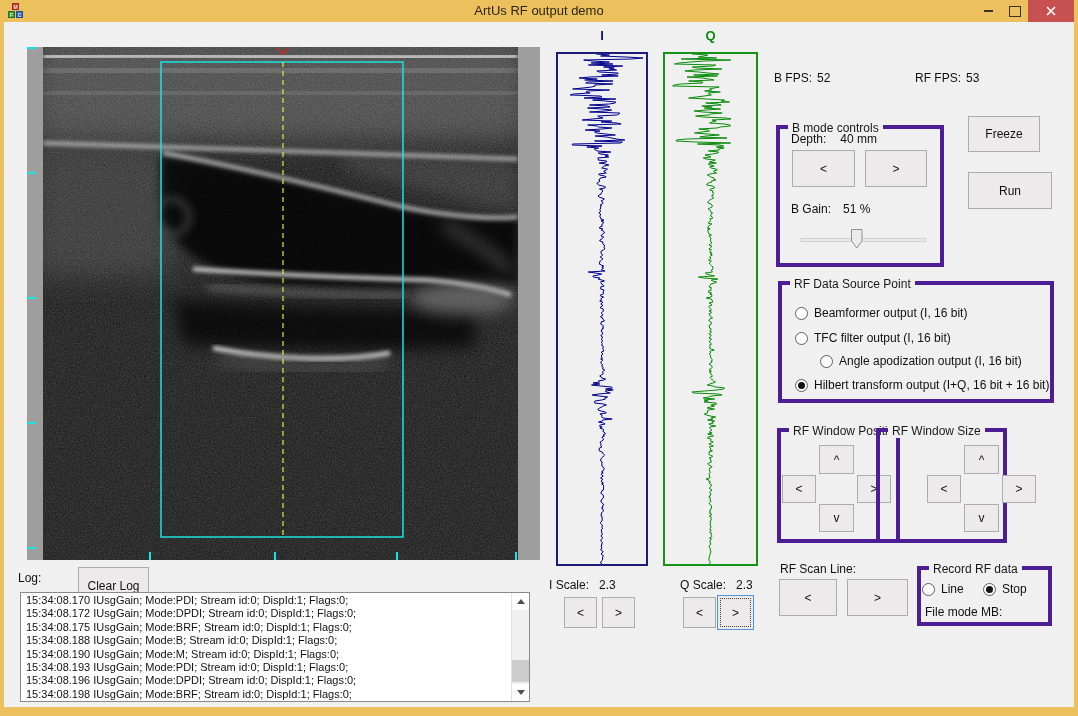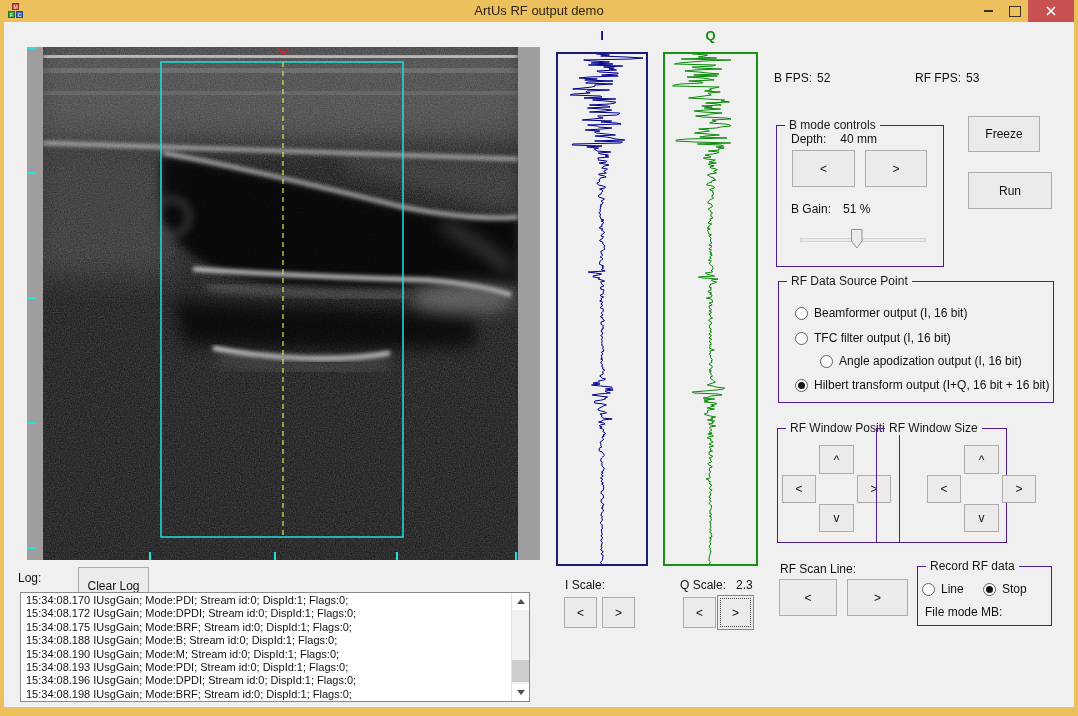--- a/index.html
+++ b/index.html
@@ -8,21 +8,21 @@
   #frame{position:absolute;inset:0;background:#ecc05c;}
   #titlebar{position:absolute;left:0;top:0;width:1078px;height:22px;}
   #title{position:absolute;left:0;top:3px;width:100%;text-align:center;font-size:13px;color:#2d2416;}
   .caption-btn{position:absolute;top:0;height:22px;display:flex;align-items:center;justify-content:center;}
   #content{position:absolute;left:4px;top:22px;width:1070px;height:685px;background:#f0f0f0;}
   .lbl{position:absolute;font-size:12px;color:#101010;white-space:nowrap;box-sizing:border-box;}
   .btn{position:absolute;background:#eceaea;border:1px solid #acacac;display:flex;align-items:center;
        justify-content:center;font-size:12px;color:#111;box-sizing:border-box;}
   .btn.focused{border:1px solid #4f94d4;}
   .btn.focused::after{content:"";position:absolute;inset:2px;border:1px dotted #444;}
-  .group{position:absolute;border:1px solid #4c1d95;box-sizing:border-box;}
+  .group{position:absolute;border:4px solid #4c1d95;box-sizing:border-box;}
   .legend{position:absolute;top:-8px;left:8px;background:#f0f0f0;padding:0 4px;font-size:12px;color:#181818;white-space:nowrap;}
   .radio{position:absolute;display:flex;align-items:center;gap:6px;font-size:12px;color:#101010;white-space:nowrap;}
   .radio .dot{width:13px;height:13px;border:1px solid #5f5f5f;border-radius:50%;background:#fff;box-sizing:border-box;position:relative;flex:0 0 auto;}
   .radio.checked .dot::after{content:"";position:absolute;inset:2px;background:#141414;border-radius:50%;}
   .strip{position:absolute;top:0;height:513px;background:#9e9e9e;}
   .tickL{position:absolute;left:0;width:9px;height:2px;background:#1ce2e2;}
   .plotbox{position:absolute;box-sizing:border-box;background:#f0f0f0;}
   .plot-title{position:absolute;text-align:center;font-weight:bold;font-size:13px;}
   .logbox{position:absolute;background:#fff;border:1px solid #898989;box-sizing:border-box;}
   .logline{height:13.4px;line-height:13.4px;font-size:11px;color:#111;white-space:nowrap;padding-left:5px;}
@@ -128,21 +128,21 @@
         </svg>
     </div>
 
     <div class="plot-title" style="left:659px;top:6px;width:95px;color:#0e8a0e;">Q</div>
     <div class="plotbox" style="left:659px;top:30px;width:95px;height:514px;border:2px solid #169216;">
       <svg width="91" height="510">
           <polyline points="27.0,0 42.7,1 38.9,2 33.3,3 51.6,4 16.2,5 65.8,6 39.2,7 25.4,8 13.9,9 9.5,10 50.7,11 47.9,12 27.2,13 32.4,14 56.8,15 28.9,16 20.0,17 33.5,18 43.1,19 53.9,20 28.7,21 52.4,22 22.0,23 37.9,24 43.9,25 49.1,26 23.7,27 37.6,28 37.6,29 15.7,30 9.3,31 7.6,32 54.2,33 49.6,34 44.6,35 46.5,36 39.6,37 55.3,38 43.3,39 43.8,40 46.3,41 39.1,42 31.4,43 23.6,44 41.7,45 59.5,46 56.0,47 64.5,48 40.7,49 52.9,50 56.2,51 36.8,52 47.3,53 39.3,54 55.5,55 41.2,56 29.2,57 37.8,58 57.1,59 45.7,60 43.8,61 30.6,62 37.9,63 61.2,64 66.0,65 47.1,66 51.2,67 47.2,68 44.6,69 59.7,70 65.1,71 65.4,72 55.4,73 51.9,74 33.7,75 43.2,76 44.5,77 37.0,78 29.5,79 43.1,80 54.4,81 41.0,82 34.8,83 62.0,84 21.7,85 11.4,86 10.9,87 30.6,88 65.6,89 32.4,90 55.1,91 58.7,92 51.3,93 59.2,94 53.3,95 54.1,96 43.4,97 53.8,98 52.8,99 47.6,100 40.0,101 44.0,102 46.0,103 38.3,104 41.0,105 50.3,106 47.6,107 44.2,108 51.3,109 43.2,110 45.4,111 49.1,112 44.7,113 46.0,114 51.4,115 52.4,116 48.7,117 49.1,118 51.5,119 44.8,120 42.4,121 44.3,122 45.8,123 49.1,124 48.5,125 50.8,126 46.4,127 47.1,128 43.4,129 41.9,130 41.7,131 47.5,132 49.4,133 49.4,134 45.6,135 44.6,136 48.2,137 47.1,138 48.8,139 47.7,140 48.3,141 46.5,142 47.9,143 48.6,144 46.6,145 44.8,146 43.7,147 43.0,148 42.8,149 46.1,150 47.0,151 47.3,152 47.0,153 44.9,154 43.1,155 44.6,156 45.9,157 45.6,158 47.6,159 46.2,160 46.0,161 45.5,162 47.3,163 47.8,164 44.7,165 45.8,166 45.4,167 43.9,168 43.0,169 46.8,170 44.9,171 43.5,172 43.9,173 42.2,174 45.2,175 42.4,176 43.0,177 43.2,178 43.6,179 44.1,180 46.5,181 43.8,182 45.1,183 46.0,184 45.9,185 45.3,186 45.6,187 46.1,188 46.8,189 45.3,190 44.0,191 46.9,192 46.2,193 45.5,194 43.8,195 46.5,196 45.4,197 44.6,198 47.0,199 45.1,200 47.3,201 45.7,202 44.5,203 46.1,204 45.0,205 43.5,206 46.4,207 45.2,208 44.5,209 44.6,210 45.7,211 46.8,212 48.0,213 47.8,214 48.1,215 46.4,216 46.6,217 47.6,218 40.2,219 41.5,220 45.3,221 49.5,222 33.4,223 38.4,224 53.0,225 46.3,226 47.3,227 51.7,228 49.8,229 45.8,230 45.3,231 44.7,232 44.1,233 46.7,234 45.3,235 46.4,236 43.4,237 43.2,238 46.7,239 44.7,240 47.0,241 46.8,242 46.4,243 41.3,244 45.8,245 47.3,246 47.1,247 47.9,248 44.0,249 46.3,250 47.0,251 44.2,252 44.0,253 44.5,254 45.5,255 46.5,256 44.1,257 46.5,258 46.0,259 43.8,260 45.1,261 45.1,262 46.2,263 47.6,264 44.8,265 43.6,266 44.3,267 46.1,268 46.1,269 46.5,270 44.4,271 44.2,272 44.7,273 44.4,274 46.3,275 45.7,276 44.8,277 46.6,278 44.9,279 43.9,280 46.3,281 45.7,282 45.2,283 43.9,284 46.6,285 45.8,286 44.3,287 44.8,288 45.2,289 46.6,290 44.5,291 45.0,292 45.2,293 44.3,294 46.3,295 49.3,296 45.2,297 45.0,298 45.9,299 44.1,300 45.3,301 46.0,302 45.0,303 46.3,304 46.4,305 47.6,306 46.0,307 47.2,308 45.5,309 44.0,310 46.0,311 46.3,312 47.6,313 46.2,314 45.7,315 44.0,316 46.4,317 44.2,318 46.0,319 45.8,320 46.3,321 47.6,322 45.4,323 45.4,324 46.6,325 47.4,326 48.7,327 50.4,328 48.0,329 44.7,330 42.2,331 47.7,332 50.7,333 59.7,334 58.4,335 51.9,336 39.3,337 27.0,338 28.8,339 53.3,340 57.0,341 46.5,342 43.6,343 38.2,344 49.7,345 38.9,346 43.3,347 39.1,348 51.0,349 51.7,350 45.8,351 49.5,352 45.6,353 42.0,354 49.5,355 43.9,356 42.1,357 42.7,358 42.6,359 39.3,360 41.3,361 45.3,362 50.7,363 45.9,364 48.0,365 42.5,366 49.6,367 46.8,368 48.4,369 43.8,370 45.5,371 50.8,372 45.1,373 44.5,374 45.6,375 47.0,376 45.5,377 44.2,378 47.1,379 42.8,380 47.2,381 48.5,382 43.2,383 42.2,384 46.1,385 45.7,386 45.7,387 48.2,388 46.2,389 43.9,390 46.3,391 48.5,392 44.2,393 45.4,394 46.0,395 44.9,396 47.5,397 43.7,398 44.5,399 43.8,400 44.6,401 47.7,402 46.9,403 44.1,404 45.9,405 45.5,406 46.1,407 46.4,408 43.6,409 42.6,410 43.9,411 46.4,412 47.1,413 44.4,414 45.0,415 44.2,416 44.6,417 45.5,418 44.8,419 43.8,420 44.5,421 44.3,422 45.2,423 44.8,424 41.1,425 43.9,426 43.5,427 45.6,428 44.2,429 44.9,430 46.8,431 45.8,432 45.7,433 44.2,434 45.0,435 47.1,436 45.9,437 44.5,438 45.4,439 46.2,440 44.8,441 45.4,442 43.8,443 45.6,444 45.3,445 44.5,446 46.1,447 45.4,448 44.2,449 44.3,450 45.8,451 46.5,452 46.4,453 46.5,454 45.7,455 45.9,456 44.3,457 45.7,458 44.3,459 46.5,460 46.3,461 44.3,462 46.3,463 45.7,464 46.5,465 45.9,466 45.9,467 44.6,468 46.0,469 45.3,470 45.1,471 45.8,472 45.8,473 45.7,474 44.6,475 46.2,476 45.6,477 44.5,478 46.5,479 45.9,480 46.3,481 47.0,482 46.5,483 44.5,484 46.5,485 45.2,486 45.1,487 45.2,488 44.9,489 46.1,490 44.7,491 44.2,492 44.3,493 45.2,494 45.3,495 45.2,496 45.4,497 46.3,498 44.9,499 45.5,500 44.6,501 44.8,502 44.0,503 44.2,504 44.0,505 43.9,506 44.4,507 45.6,508 44.7,509 44.6,510" fill="none" stroke="#0a8a0a" stroke-width="1"></polyline>
         </svg>
     </div>
 
-    <div class="lbl" style="left:561px;top:556px;display:flex;gap:10px;flex-direction:column;">
+    <div class="lbl" style="left:545px;top:556px;display:flex;gap:10px;">
       <span>I Scale:</span>
         <span>2.3</span>
     </div>
     <div class="btn" style="left:560px;top:575px;width:33px;height:31px;">&lt;</div>
     <div class="btn" style="left:598px;top:575px;width:33px;height:31px;">&gt;</div>
 
     <div class="lbl" style="left:676px;top:556px;display:flex;gap:10px;">
       <span>Q Scale:</span>
         <span>2.3</span>
     </div>

